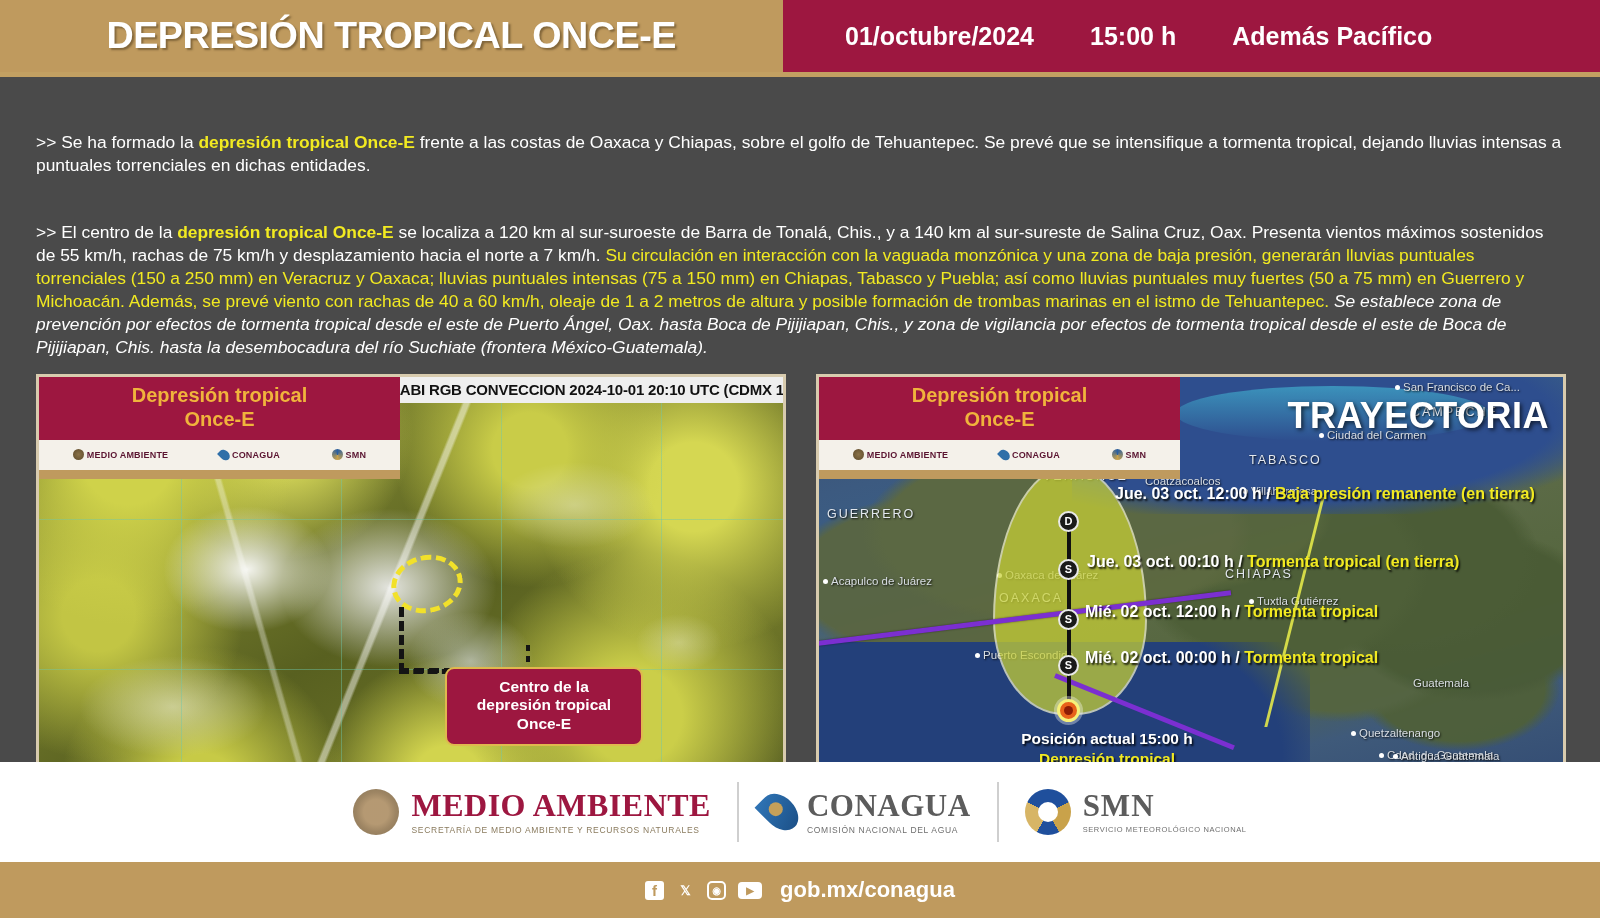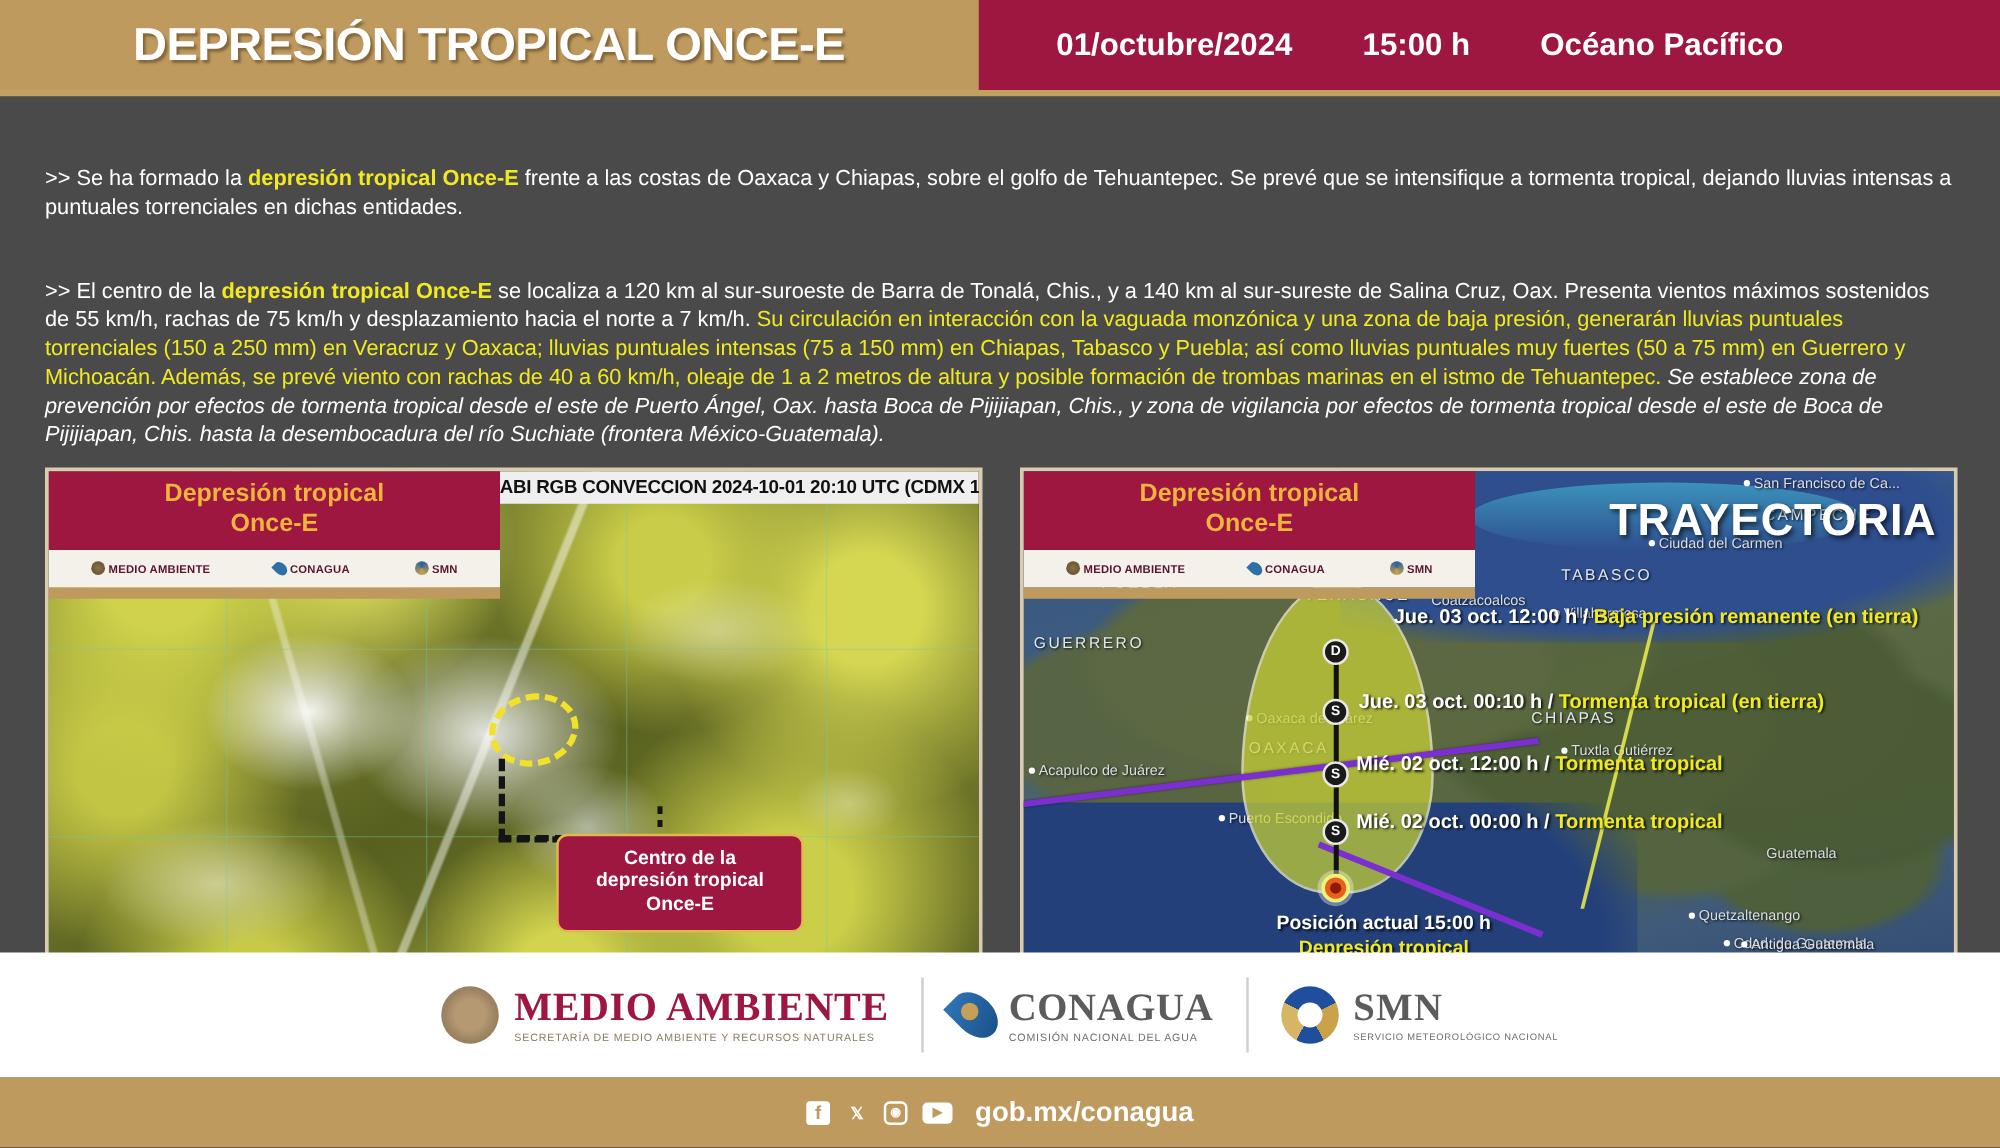--- a/index.html
+++ b/index.html
@@ -328,21 +328,21 @@
 </head>
 <body>
 
 <div class="header">
   <div class="header-left">
     <div class="header-title">DEPRESIÓN TROPICAL ONCE-E</div>
   </div>
   <div class="header-right">
     <span>01/octubre/2024</span>
     <span>15:00 h</span>
-    <span>Océano Pacífico</span>
+    <span>Además Pacífico</span>
   </div>
 </div>
 <div class="header-underline"></div>
 
 <div class="bulletin">
   <p class="para">
     <span class="chev">&gt;&gt; </span><span>Se ha formado la </span><span class="hl-b">depresión tropical Once-E</span><span> frente a las costas de Oaxaca y Chiapas, sobre el golfo de Tehuantepec. Se prevé que se intensifique a tormenta tropical, dejando lluvias intensas a puntuales torrenciales en dichas entidades.</span>
   </p>
   <p class="para">
     <span class="chev">&gt;&gt; </span><span>El centro de la </span><span class="hl-b">depresión tropical Once-E</span><span> se localiza a 120 km al sur-suroeste de Barra de Tonalá, Chis., y a 140 km al sur-sureste de Salina Cruz, Oax. Presenta vientos máximos sostenidos de 55 km/h, rachas de 75 km/h y desplazamiento hacia el norte a 7 km/h. </span><span class="hl-y">Su circulación en interacción con la vaguada monzónica y una zona de baja presión, generarán lluvias puntuales torrenciales (150 a 250 mm) en Veracruz y Oaxaca; lluvias puntuales intensas (75 a 150 mm) en Chiapas, Tabasco y Puebla; así como lluvias puntuales muy fuertes (50 a 75 mm) en Guerrero y Michoacán. Además, se prevé viento con rachas de 40 a 60 km/h, oleaje de 1 a 2 metros de altura y posible formación de trombas marinas en el istmo de Tehuantepec. </span><span class="ital">Se establece zona de prevención por efectos de tormenta tropical desde el este de Puerto Ángel, Oax. hasta Boca de Pijijiapan, Chis., y zona de vigilancia por efectos de tormenta tropical desde el este de Boca de Pijijiapan, Chis. hasta la desembocadura del río Suchiate (frontera México-Guatemala).</span>
@@ -402,21 +402,21 @@
     <div class="map-shelf"></div>
 
     <div class="mplace" style="left:186px;top:14px;"><span class="dot"></span><span>Xalapa-Enríquez</span></div>
     <div class="mplace" style="left:246px;top:48px;"><span class="dot"></span><span>Veracruz</span></div>
     <div class="mplace" style="left:82px;top:56px;"><span>de Zaragoza</span></div>
     <div class="mplace state" style="left:62px;top:82px;"><span>PUEBLA</span></div>
     <div class="mplace state" style="left:224px;top:92px;"><span>VERACRUZ</span></div>
     <div class="mplace state" style="left:8px;top:130px;"><span>GUERRERO</span></div>
     <div class="mplace state" style="left:180px;top:214px;"><span>OAXACA</span></div>
     <div class="mplace" style="left:178px;top:192px;"><span class="dot"></span><span>Oaxaca de Juárez</span></div>
-    <div class="mplace" style="left:4px;top:198px;margin-top:36px;"><span class="dot"></span><span>Acapulco de Juárez</span></div>
+    <div class="mplace" style="left:4px;top:198px;"><span class="dot"></span><span>Acapulco de Juárez</span></div>
     <div class="mplace" style="left:156px;top:272px;"><span class="dot"></span><span>Puerto Escondido</span></div>
     <div class="mplace" style="left:326px;top:98px;"><span>Coatzacoalcos</span></div>
     <div class="mplace state" style="left:430px;top:76px;"><span>TABASCO</span></div>
     <div class="mplace" style="left:424px;top:108px;text-align:center;"><span class="dot"></span><span>Villahermosa</span></div>
     <div class="mplace" style="left:500px;top:52px;"><span class="dot"></span><span>Ciudad del Carmen</span></div>
     <div class="mplace state" style="left:592px;top:28px;"><span>CAMPECHE</span></div>
     <div class="mplace" style="left:576px;top:4px;"><span class="dot"></span><span>San Francisco de Ca...</span></div>
     <div class="mplace state" style="left:406px;top:190px;"><span>CHIAPAS</span></div>
     <div class="mplace" style="left:430px;top:218px;"><span class="dot"></span><span>Tuxtla Gutiérrez</span></div>
     <div class="mplace" style="left:594px;top:300px;"><span>Guatemala</span></div>

